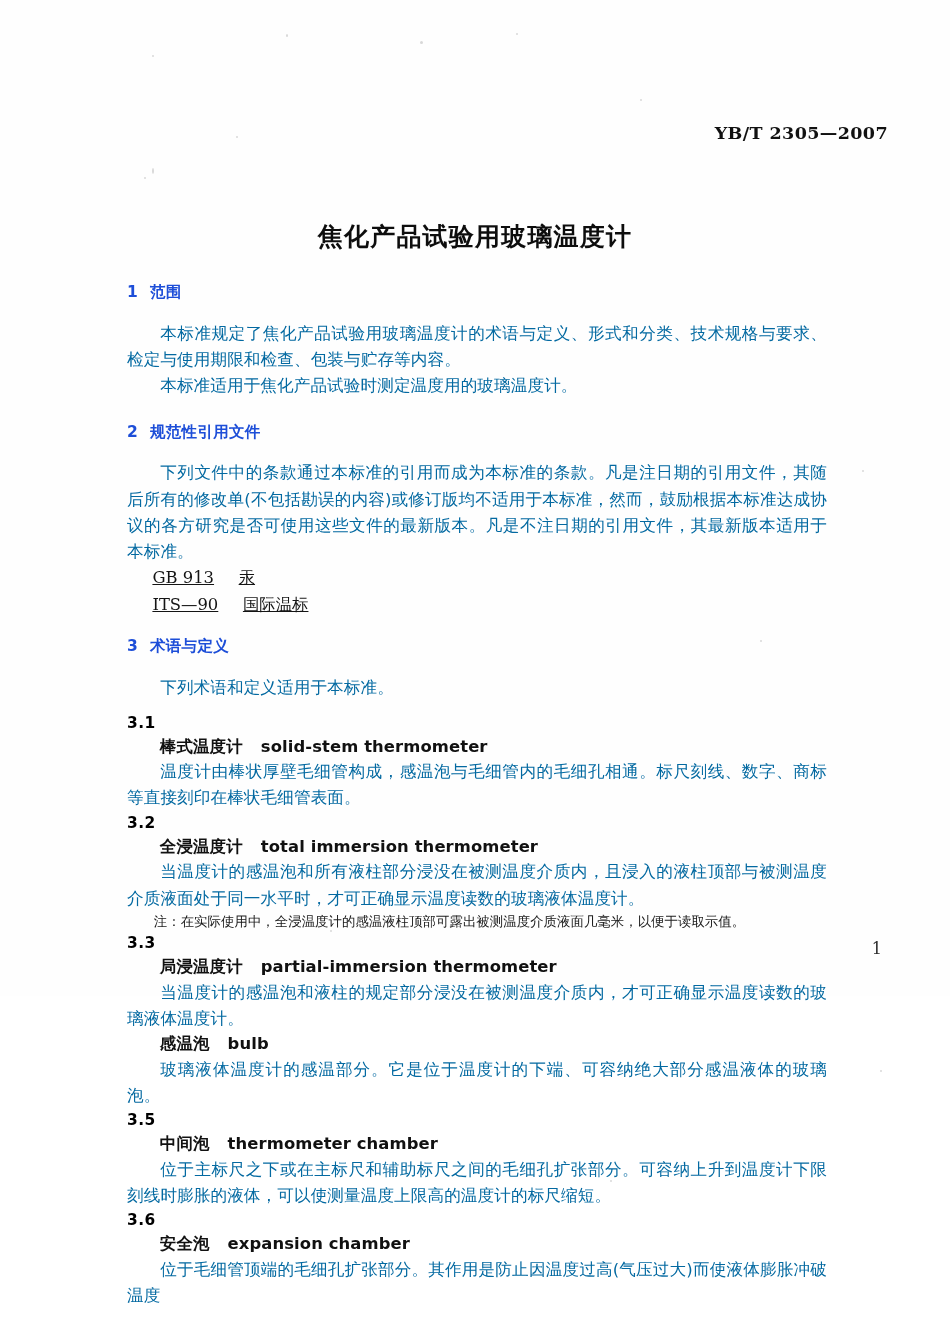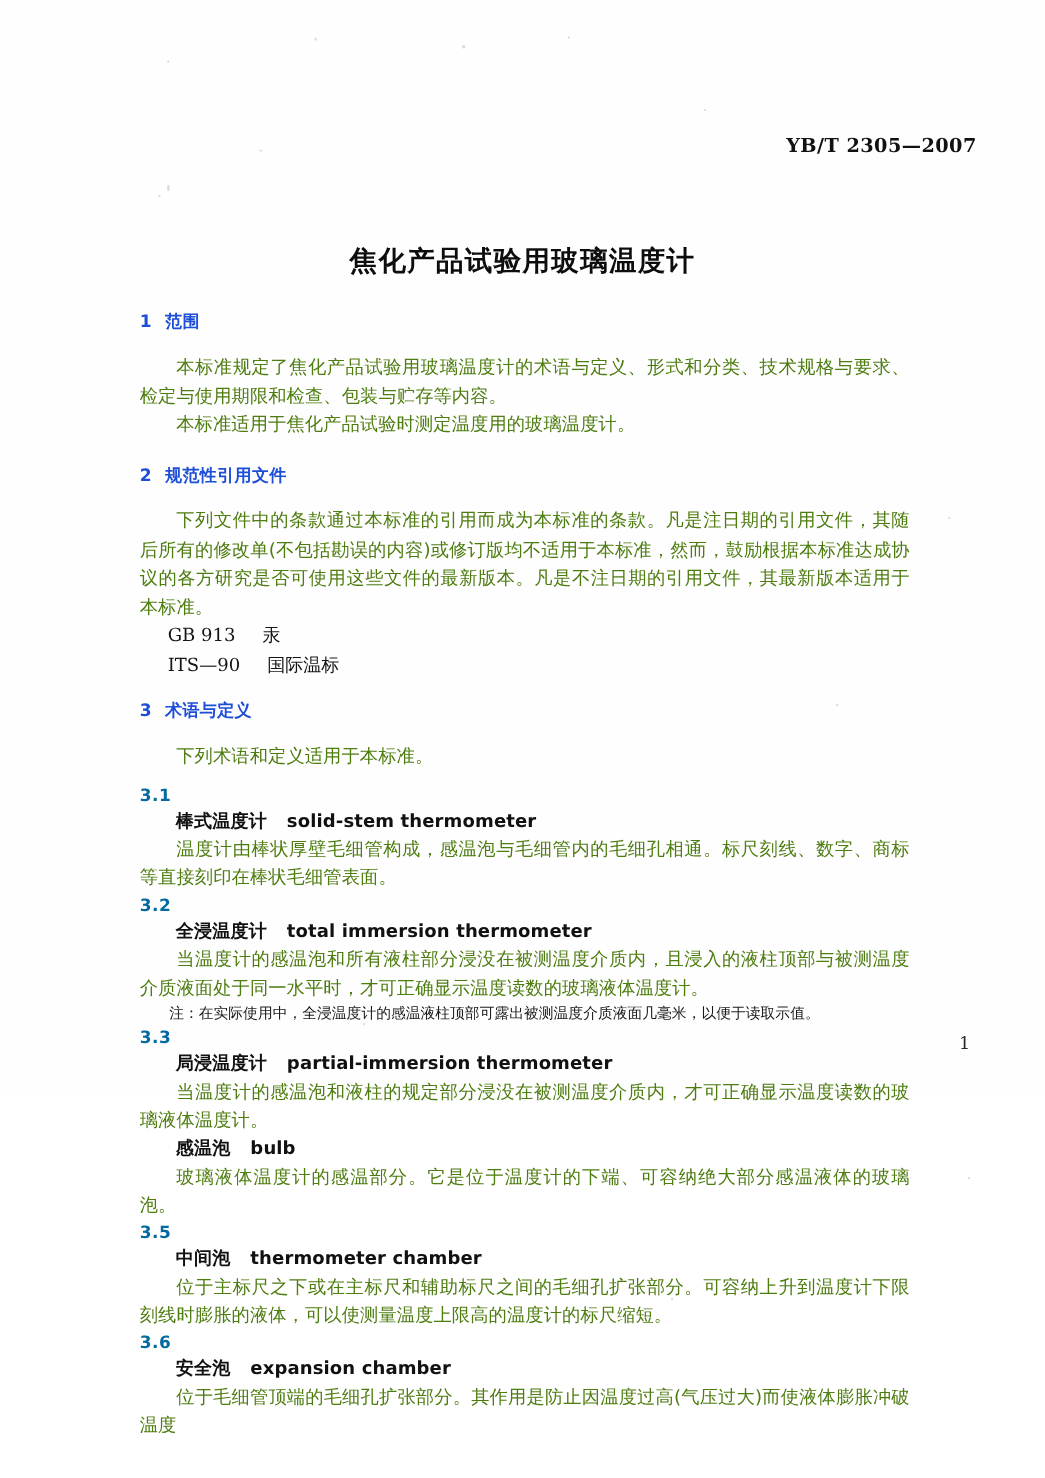--- a/index.html
+++ b/index.html
@@ -77,30 +77,30 @@
     min-width: 23px;
   }
 
   .body-para {
     font-size: 16.6px;
     line-height: 1.58;
     text-indent: 2em;
     margin: 0;
     text-align: justify;
     letter-spacing: 0.1px;
-    color: #4d7c0f;
+    color: #0369a1;
   }
 
   .clause-num {
     font-size: 15.4px;
     font-weight: bold;
     margin: 0;
     line-height: 1.5;
     letter-spacing: 0.5px;
-    color: #0369a1;
+    color: #000000;
   }
 
   .term-line {
     font-size: 16.4px;
     margin: 0;
     padding-left: 2em;
     line-height: 1.5;
     color: #111;
   }
   .term-cn {
@@ -113,20 +113,21 @@
     margin-left: 1.1em;
   }
 
   .ref-line {
     font-size: 16.4px;
     margin: 0;
     padding-left: 1.55em;
     line-height: 1.62;
     font-family: "DejaVu Serif", "Liberation Serif", serif;
     color: #141414;
+    text-decoration: underline;
   }
   .ref-line .ref-name {
     font-family: "DejaVu Sans", "Liberation Sans", sans-serif;
     margin-left: 1.5em;
   }
 
   .note-line {
     font-size: 13.4px;
     margin: 0;
     padding-left: 2em;

